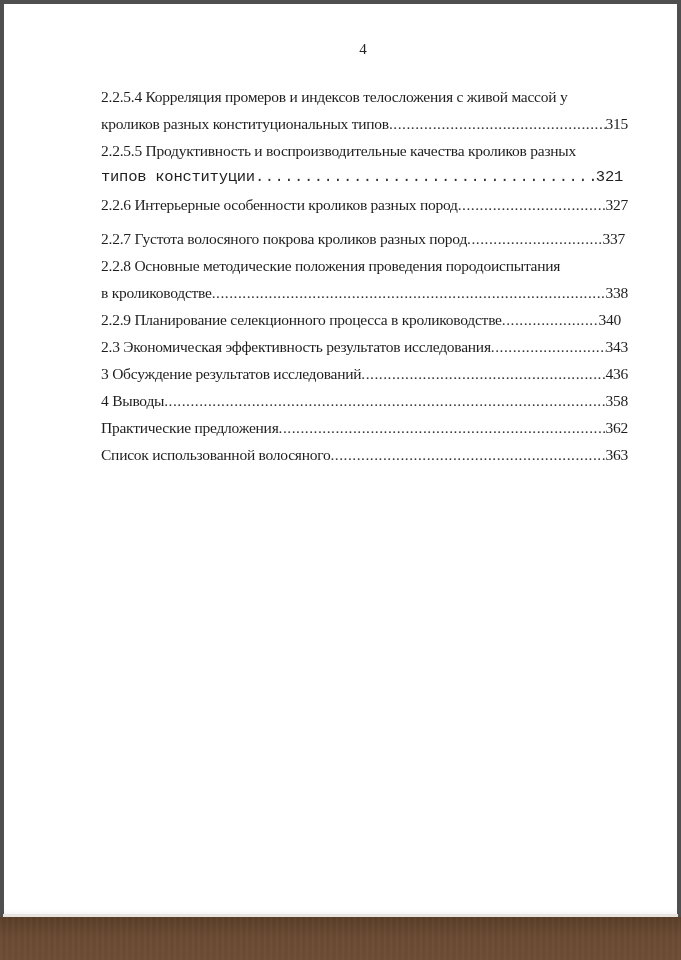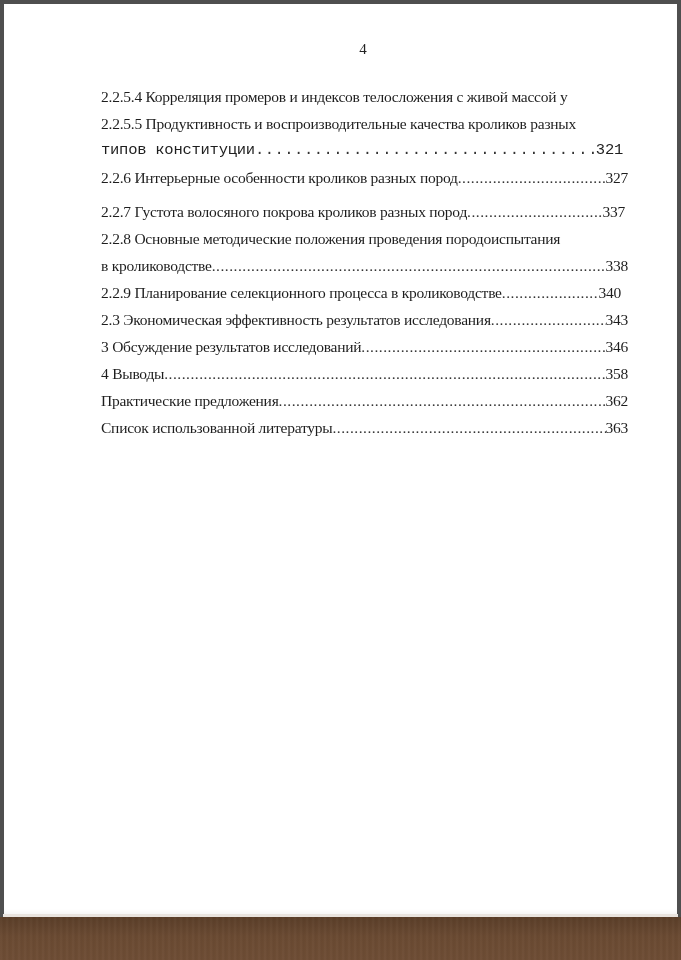--- a/index.html
+++ b/index.html
@@ -97,20 +97,25 @@
 <div class="page-edge"></div>
 <div class="wood"></div>
 
 <div class="page-number">4</div>
 
 <div class="toc">
   <div class="toc-line">
     <span class="toc-title">2.2.5.4 Корреляция промеров и индексов телосложения с живой массой у</span>
   </div>
   <div class="toc-line">
+    <span class="toc-title">кроликов разных конституциональных типов</span>
+    <span class="toc-leader"></span>
+    <span class="toc-page">315</span>
+  </div>
+  <div class="toc-line">
     <span class="toc-title">2.2.5.5 Продуктивность и воспроизводительные качества кроликов разных</span>
   </div>
   <div class="toc-line mid-right">
     <span class="toc-title">типов конституции </span>
     <span class="toc-leader"></span>
     <span class="toc-page">321</span>
   </div>
   <div class="toc-line">
     <span class="toc-title">2.2.6 Интерьерные особенности кроликов разных пород</span>
     <span class="toc-leader"></span>
@@ -135,30 +140,30 @@
     <span class="toc-page">340</span>
   </div>
   <div class="toc-line">
     <span class="toc-title">2.3 Экономическая эффективность результатов исследования</span>
     <span class="toc-leader"></span>
     <span class="toc-page">343</span>
   </div>
   <div class="toc-line">
     <span class="toc-title">3 Обсуждение результатов исследований </span>
     <span class="toc-leader"></span>
-    <span class="toc-page">346</span>
+    <span class="toc-page">436</span>
   </div>
   <div class="toc-line">
     <span class="toc-title">4 Выводы </span>
     <span class="toc-leader"></span>
     <span class="toc-page">358</span>
   </div>
   <div class="toc-line">
     <span class="toc-title">Практические предложения</span>
     <span class="toc-leader"></span>
     <span class="toc-page">362</span>
   </div>
   <div class="toc-line">
-    <span class="toc-title">Список использованной литературы</span>
+    <span class="toc-title">Список использованной волосяного</span>
     <span class="toc-leader"></span>
     <span class="toc-page">363</span>
   </div>
 </div>
 
 </body></html>

